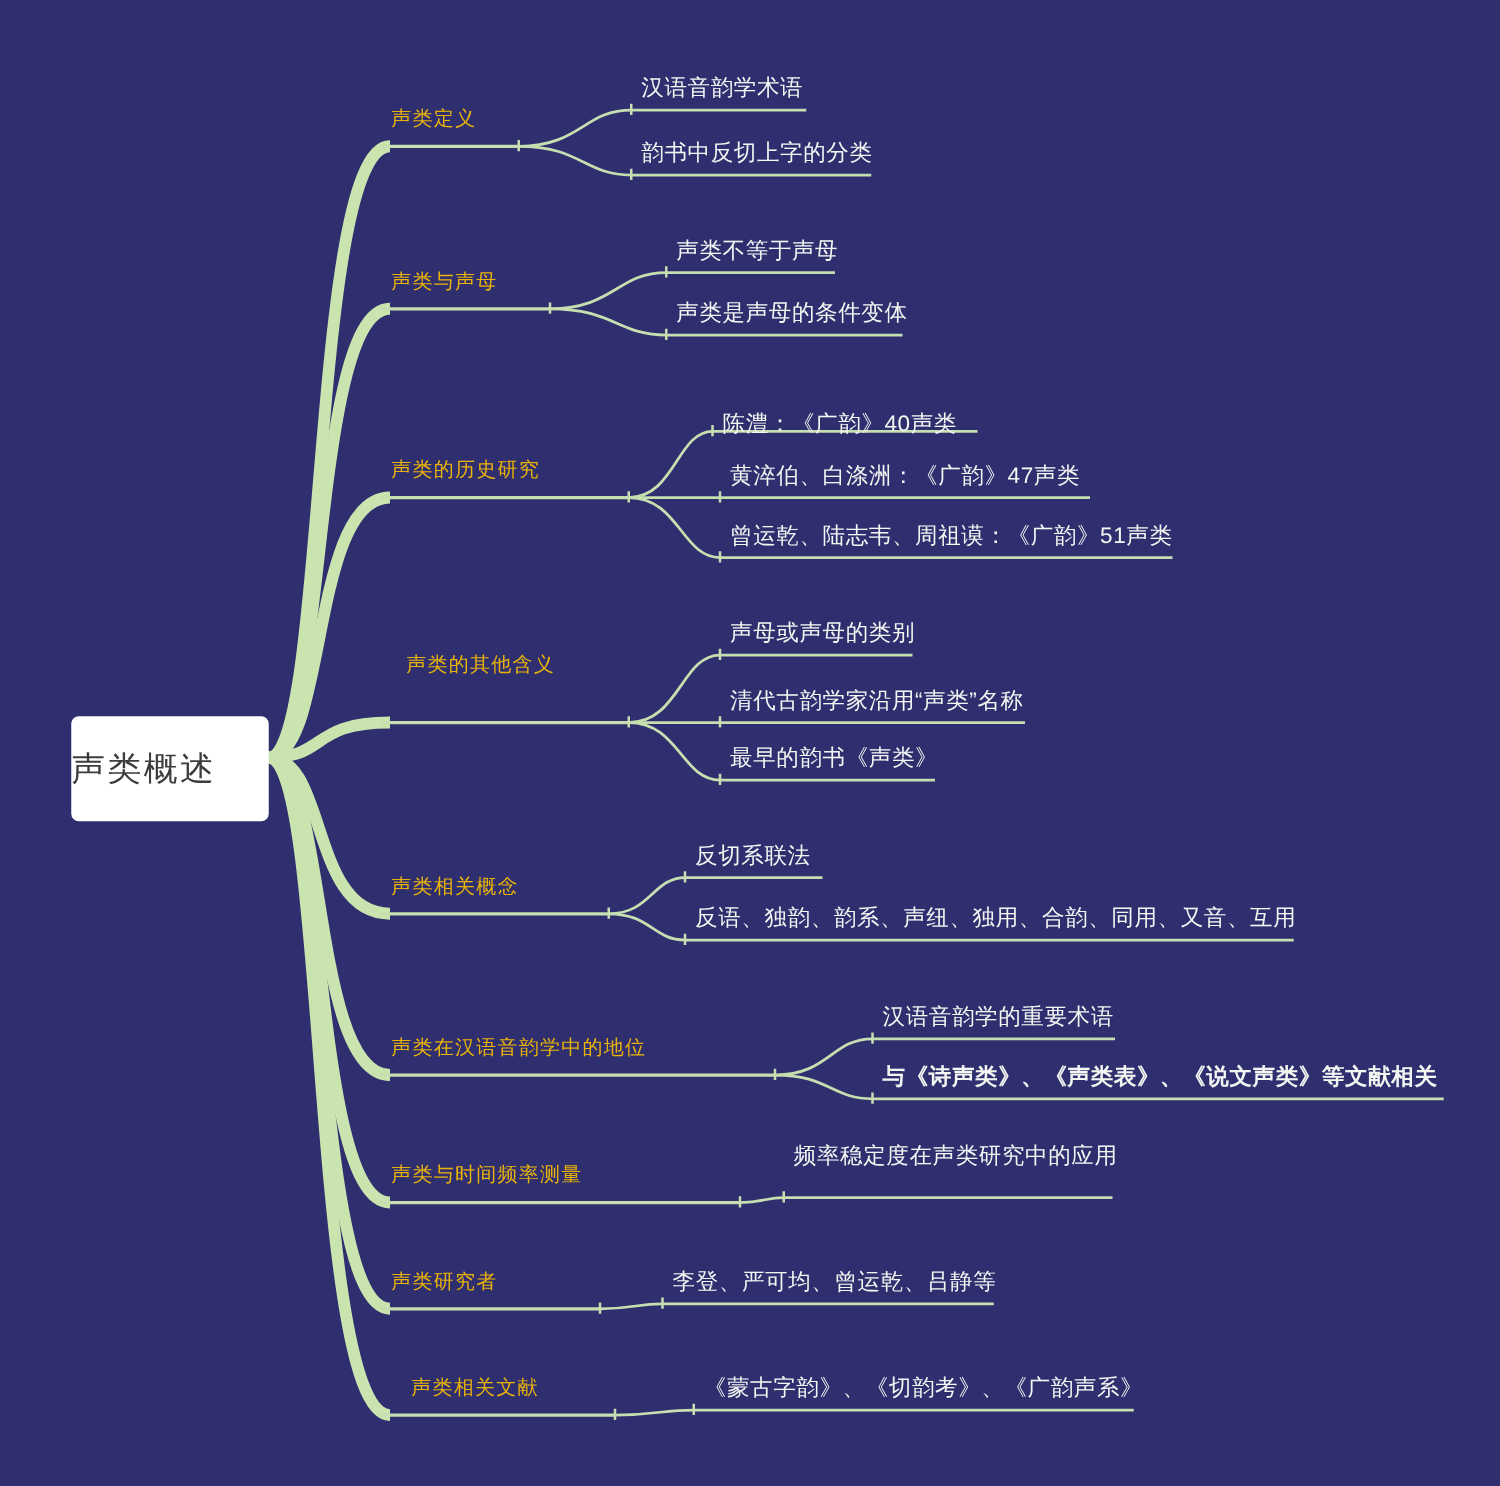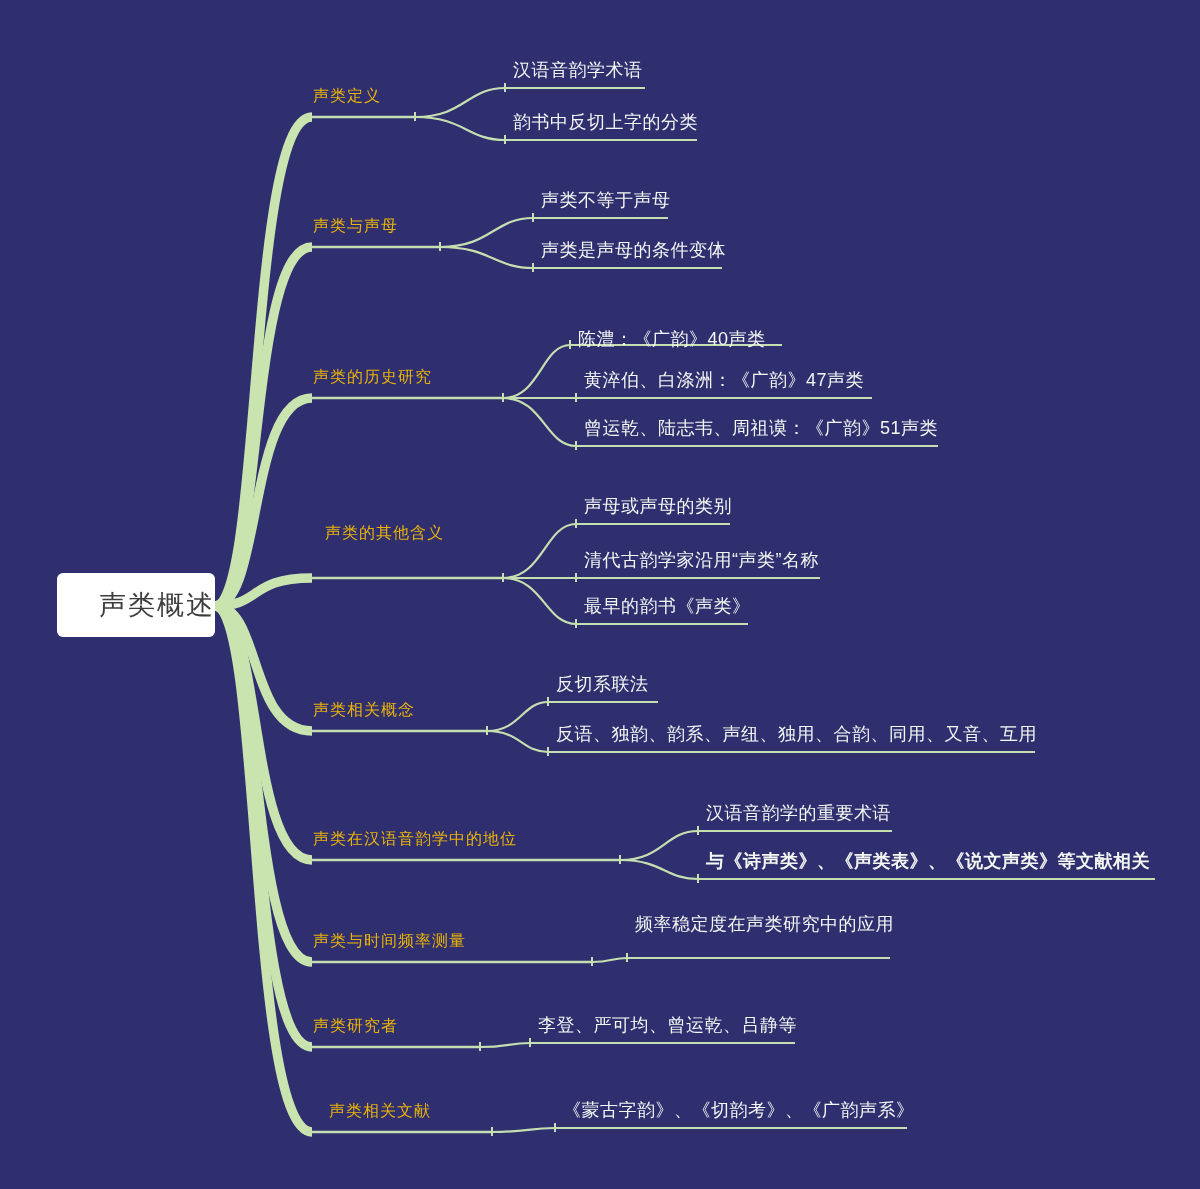--- a/index.html
+++ b/index.html
@@ -3,23 +3,23 @@
 <meta charset="utf-8">
 <style>
   html,body{margin:0;padding:0;background:#24245c;}
   .canvas{
     position:relative;width:1200px;height:1189px;overflow:hidden;
     background:#2f2f70;
     font-family:"Liberation Sans",sans-serif;
   }
   .canvas svg{position:absolute;left:0;top:0;}
   .root-node{
-    position:absolute;left:57px;top:573px;width:158px;height:64px;
+    position:absolute;left:57px;top:573px;width:158px;height:84px;
     background:#ffffff;border-radius:6px;
-    display:flex;align-items:center;justify-content:flex-end;
+    display:flex;align-items:center;justify-content:flex-start;
     font-size:27px;color:#3d3d3d;letter-spacing:2px;cursor:default;
   }
   .branch-label{
     position:absolute;color:#eab308;font-size:16px;font-weight:400;
     line-height:31px;white-space:nowrap;letter-spacing:1px;cursor:default;
   }
   .child-label{
     position:absolute;color:#f4f6f2;font-size:18px;font-weight:500;
     line-height:26px;white-space:nowrap;letter-spacing:.5px;cursor:default;
   }

